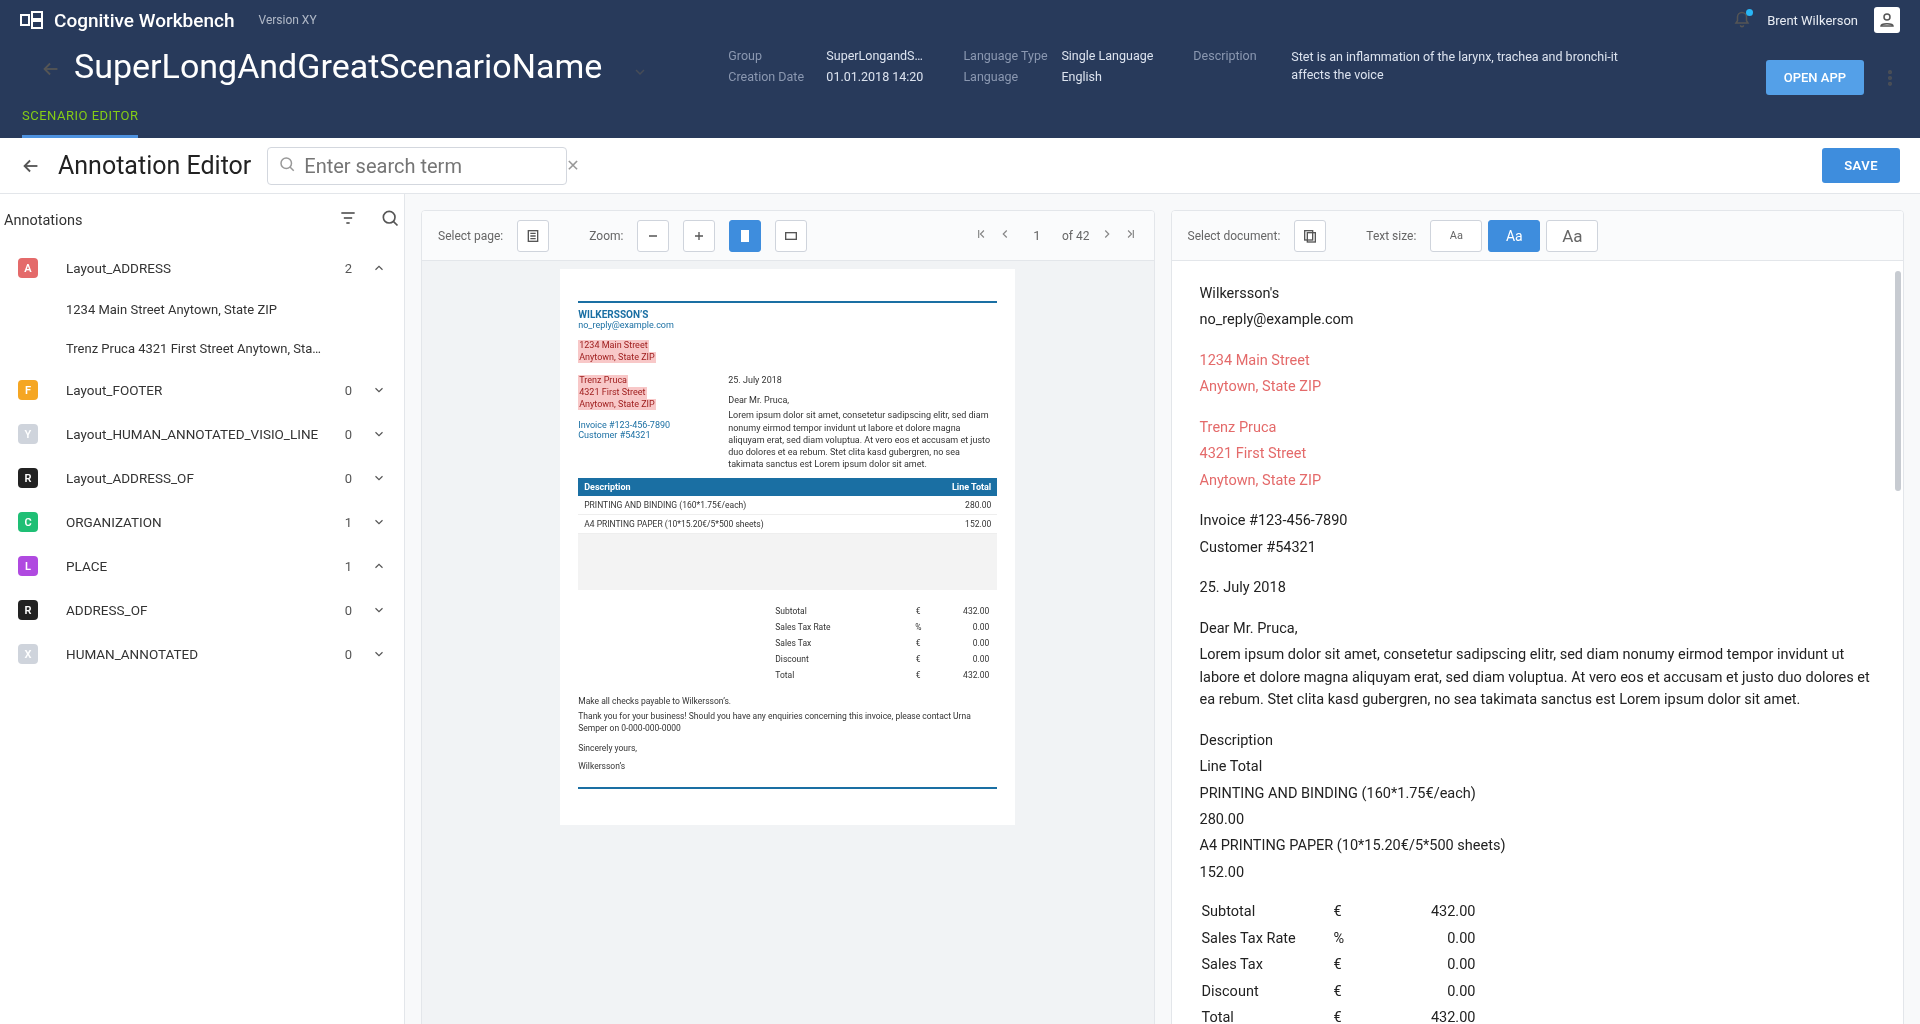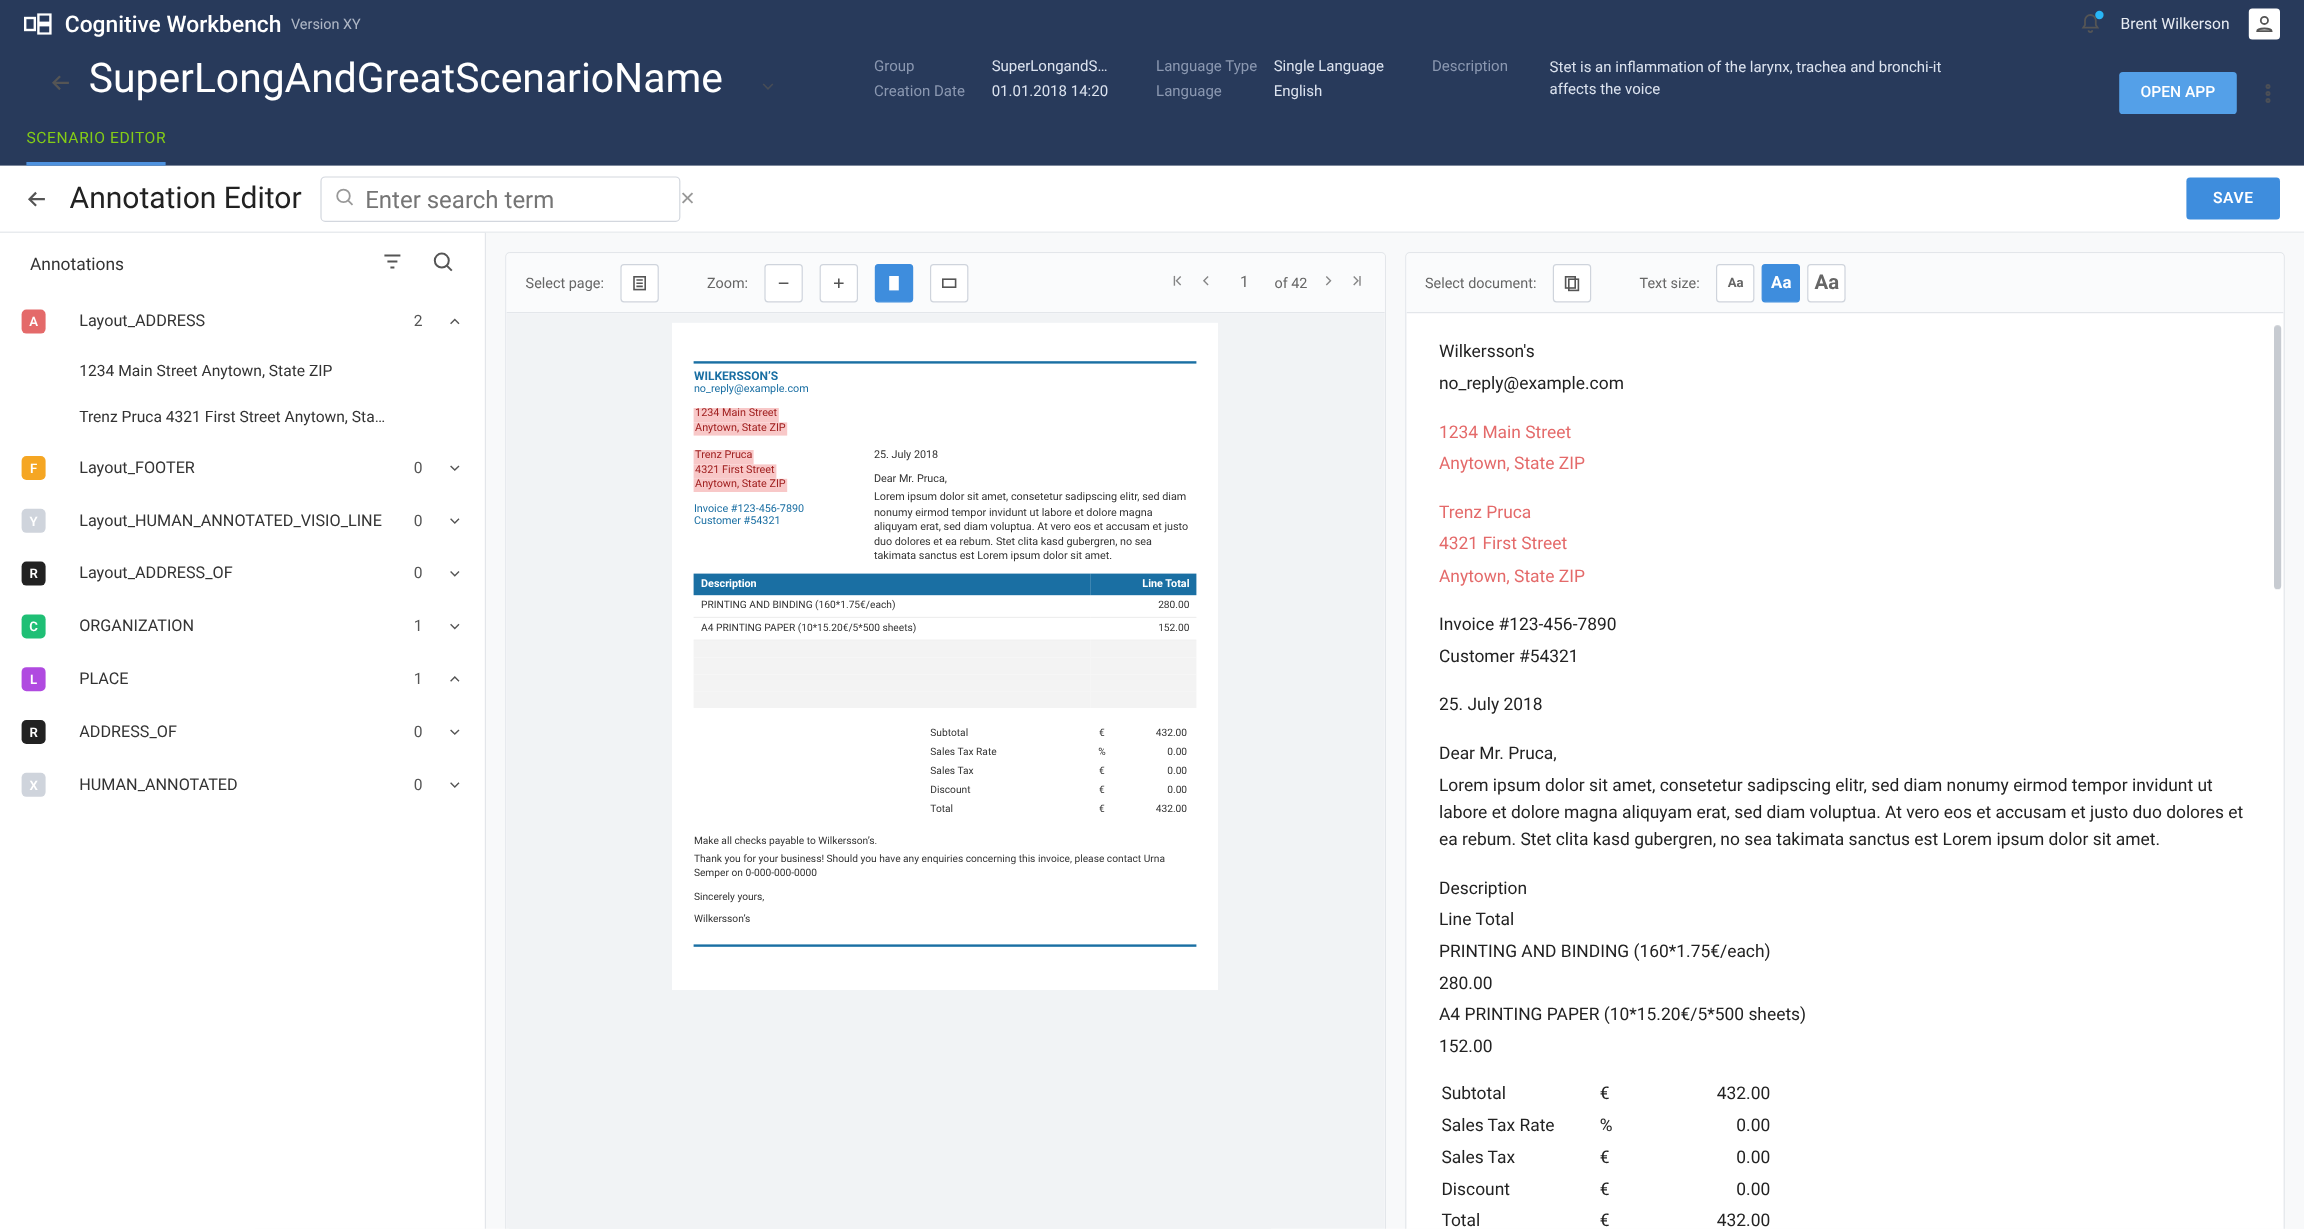--- a/index.html
+++ b/index.html
@@ -3,21 +3,21 @@
 <meta charset="utf-8">
 <style>
 * { margin:0; padding:0; box-sizing:border-box; font-family:"Segoe UI",Roboto,Arial,sans-serif; }
 body { background:#fff; width:1920px; height:1024px; overflow:hidden; font-size:14px; color:#333; }
 
 
 .hdr { background:#283a5b; color:#e8ecf3; }
 .hdr-top { height:40px; display:flex; align-items:center; padding:0 20px;justify-content:flex-end; }
 .logo-ico { width:24px; height:18px; margin-right:10px; display:inline-block; }
 .brand { font-size:19px; font-weight:500; color:#fff;}
-.ver { font-size:12px; opacity:.7; margin-left:8px; }
+.ver { font-size:12px; opacity:.7; margin-left:24px; }
 .hdr-top-r { margin-left:auto; display:flex; align-items:center; gap:16px; }
 .bell { width:18px; height:18px; position:relative; }
 .bell-dot { position:absolute; top:-2px; right:-2px; width:7px; height:7px; background:#29b6f6; border-radius:50%; }
 .uname { font-size:13px; }
 .avatar { width:26px; height:26px; background:#fff; border-radius:3px; display:flex; align-items:center; justify-content:center; }
 .avatar svg { width:18px; height:18px; }
 
 .hdr-mid { display:flex; align-items:flex-start; padding:6px 20px 0 40px; }
 .back-arrow { margin-top:12px; margin-right:12px; cursor:pointer; width:22px; height:22px; }
 .sc-name { font-size:34px; font-weight:400; color:#fff; }
@@ -43,21 +43,21 @@
 .search-wrap svg{width:18px;height:18px;opacity:.6;}
 .search-wrap input { border:none; outline:none; flex:1; margin:0 8px; font-size:20px; }
 .clear-x { cursor:pointer; opacity:.5; font-size:16px;}
 .save-btn { margin-left:auto; background:#3e8ddd; color:#fff; border:none; padding:10px 22px; font-size:13px; font-weight:600; border-radius:3px; cursor:pointer; letter-spacing:.5px;}
 
 
 .body { display:flex; height:calc(1024px - 40px - 90px - 56px); }
 
 
 .side { width:405px; border-right:1px solid #e3e6ea; overflow-y:auto; }
-.side-hd { display:flex; align-items:center; padding:14px 25px; }
+.side-hd { display:flex; align-items:center; padding:14px 4px; }
 .side-hd span { font-size:14.5px; color:#333;}
 .side-hd .tools{margin-left:auto; display:flex; gap:22px;}
 .side-hd svg{width:20px;height:20px; cursor:pointer;}
 .ann-row { display:flex; align-items:center; padding:12px 18px; cursor:pointer; }
 .badge { width:20px; height:20px; border-radius:4px; color:#fff; font-size:11px; font-weight:600; display:flex; align-items:center; justify-content:center; margin-right:28px; flex-shrink:0; }
 .ann-name { flex:1; font-size:13.5px; color:#333; white-space:nowrap; overflow:hidden; text-overflow:ellipsis;}
 .ann-ct { color:#555; font-size:13px; margin-right:20px;}
 .chev { width:14px; height:14px; }
 .ann-child { padding:12px 18px 12px 66px; font-size:13px; color:#333; white-space:nowrap; overflow:hidden; text-overflow:ellipsis;}
 
@@ -67,21 +67,21 @@
 .pnl-tb { height:50px; background:#fafbfc; border-bottom:1px solid #e3e6ea; display:flex; align-items:center; padding:0 16px; gap:14px; font-size:12px; color:#666;}
 .pnl-tb .lbl{white-space:nowrap;}
 .ibtn { width:32px; height:32px; border:1px solid #cfd4dc; background:#fff; border-radius:3px; display:flex; align-items:center; justify-content:center; cursor:pointer;}
 .ibtn svg{width:16px;height:16px;}
 .ibtn.active{background:#3e8ddd;border-color:#3e8ddd;}
 .ibtn.active svg{stroke:#fff;fill:#fff;}
 .pg-nav{display:flex;align-items:center;gap:10px;margin-left:auto;}
 .pg-nav svg{width:14px;height:14px;cursor:pointer;opacity:.7;}
 .pg-in{width:30px;text-align:center;font-size:13px;}
 .txtsz{display:flex;gap:6px;align-items:center;}
-.tsbtn{width:32px;height:32px;border:1px solid #cfd4dc;background:#fff;border-radius:3px;display:flex;align-items:center;justify-content:center;cursor:pointer;font-weight:700;}
+.tsbtn{width:52px;height:32px;border:1px solid #cfd4dc;background:#fff;border-radius:3px;display:flex;align-items:center;justify-content:center;cursor:pointer;font-weight:400;}
 .tsbtn.sm{font-size:11px;} .tsbtn.md{font-size:14px;} .tsbtn.lg{font-size:17px;}
 .tsbtn.active{background:#3e8ddd;color:#fff;border-color:#3e8ddd;}
 .pnl-body{flex:1;overflow:auto;}
 
 
 .doc-page{width:455px;margin:8px auto;background:#fff;padding:30px 18px;font-size:9px;color:#333;position:relative;}
 .doc-page hr.blue{border:none;border-top:2px solid #1a6fa3;margin:2px 0 6px;}
 .dp-brand{color:#1a6fa3;font-weight:700;font-size:10px;}
 .dp-email{color:#1a6fa3;font-size:9px;}
 .hl-red{background:#f8c8c8;color:#a02020;display:inline-block;padding:0 1px;line-height:1.3;}

